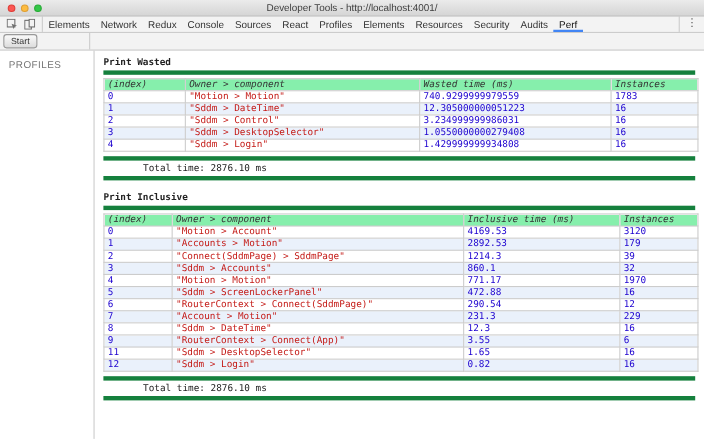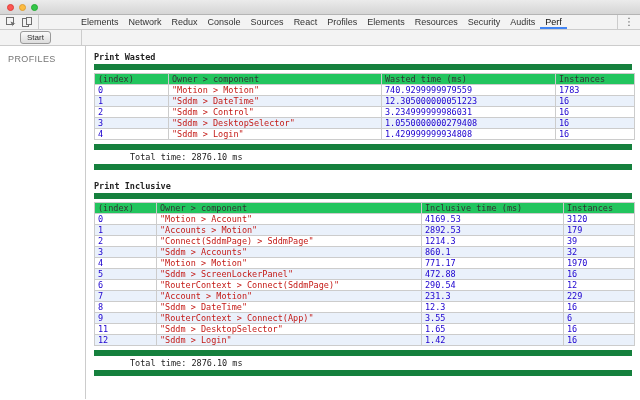--- a/index.html
+++ b/index.html
@@ -17,72 +17,73 @@
   }
   .lights { position:absolute; left:7px; top:4px; display:flex; gap:5px; }
   .light { width:7px; height:7px; border-radius:50%; }
   .light.red { background:#fc5753; border:1px solid #df3e38; }
   .light.yellow { background:#fdbc40; border:1px solid #de9f34; }
   .light.green { background:#33c748; border:1px solid #27aa35; }
   .win-title { font-size:9px; color:#404040; }
   
   .tabbar {
     height:15px; background:#f3f3f3; border-bottom:1px solid #ccc;
-    display:flex; align-items:stretch;gap:37px;
+    display:flex; align-items:stretch;
   }
   .icon-area { display:flex; align-items:center; gap:6px; padding:0 6px; border-right:1px solid #ccc; }
   .ti { display:inline-flex; }
   .tabs { display:flex; align-items:stretch; }
   .tab { font-size:9px; color:#333; padding:0 5px; display:flex; align-items:center; cursor:default; }
   .tab.active { box-shadow: inset 0 -2px 0 #4285f4; color:#111; }
   .tabbar-right { margin-left:auto; display:flex; align-items:center; border-left:1px solid #ccc; padding:0 6px; }
   .kebab { font-size:10px; color:#555; line-height:1; }
   
   .toolbar { height:16px; background:#f3f3f3; border-bottom:1px solid #ccc; display:flex; align-items:stretch; }
-  .toolbar-left { width:82px; border-right:1px solid #ccc; display:flex; align-items:center; padding-left:20px; }
+  .toolbar-left { width:82px; border-right:1px solid #ccc; display:flex; align-items:center; padding-left:3px; }
   .start-btn {
     font-size:8px; color:#333; padding:1px 6px;
     background:linear-gradient(#fafafa,#dcdcdc); border:1px solid #999; border-radius:3px;
   }
   .toolbar-right { display:flex; align-items:center; gap:9px; padding-left:10px; }
   .cb-label { display:flex; align-items:center; gap:3px; font-size:9px; color:#333; }
   .cb { width:8px; height:8px; border:1px solid #919191; border-radius:1px; background:#fff; position:relative; }
   .cb.checked::after { content:"✓"; position:absolute; top:-2px; left:0; font-size:8px; font-weight:bold; color:#222; }
   
   .app-body { display:flex; height:353px; }
   .sidebar { width:86px; border-right:1px solid #ccc; padding:8px 0 0 8px; }
   .sidebar-heading { font-size:9px; color:#767676; letter-spacing:.4px; }
   .main {
     flex:1; padding:4px 8px; overflow:hidden;
     font-family:"DejaVu Sans Mono", monospace; font-size:8.5px; color:#222;
   }
-  .entry { border-bottom:6px solid #15803d; padding:2px 0; }
+  .entry { border-bottom:4px solid #15803d; padding:2px 0; }
   .section-title { font-weight:bold; }
   .section-gap { height:9px; }
   table { border-collapse:collapse; table-layout:fixed; width:540px; margin:1px 0 2px 0; }
   th, td {
     border:1px solid #ccc; padding:0 3px; height:10px;
     font-weight:normal; text-align:left; font-size:8.5px;
     white-space:nowrap; overflow:hidden; line-height:10px;
   }
-  thead th { background:#22c55e; color:#333; }
+  thead th { background:#86efac; color:#333;font-style:italic; }
   tbody tr:nth-child(even) { background:#eaf1fb; }
   .c-num { color:#1c00cf; }
   .c-str { color:#c41a16; }
   .total-line { color:#222;margin-left:36px; }
 </style>
 </head>
 <body>
 
 <div class="titlebar">
   <div class="lights">
     <span class="light red"></span>
     <span class="light yellow"></span>
     <span class="light green"></span>
   </div>
+  <span class="win-title">Developer Tools - http://localhost:4001/</span>
 </div>
 
 <div class="tabbar">
   <div class="icon-area">
     <span class="ti">
       <svg width="10" height="10" viewBox="0 0 10 10">
           <rect x="0.5" y="0.5" width="7" height="7" fill="none" stroke="#6e6e6e"></rect>
           <path d="M4.5 4.5 L9.5 6.5 L7 7 L6.5 9.5 Z" fill="#6e6e6e"></path>
         </svg>
     </span>
@@ -265,21 +266,21 @@
             </tr>
             <tr>
               <td class="c-num">11</td>
               <td class="c-str">"Sddm &gt; DesktopSelector"</td>
               <td class="c-num">1.65</td>
               <td class="c-num">16</td>
             </tr>
             <tr>
               <td class="c-num">12</td>
               <td class="c-str">"Sddm &gt; Login"</td>
-              <td class="c-num">1.42</td>
+              <td class="c-num">0.82</td>
               <td class="c-num">16</td>
             </tr>
           </tbody>
       </table>
     </div>
     <div class="entry">
       <span class="total-line">Total time: 2876.10 ms</span>
     </div>
 
   </div>

